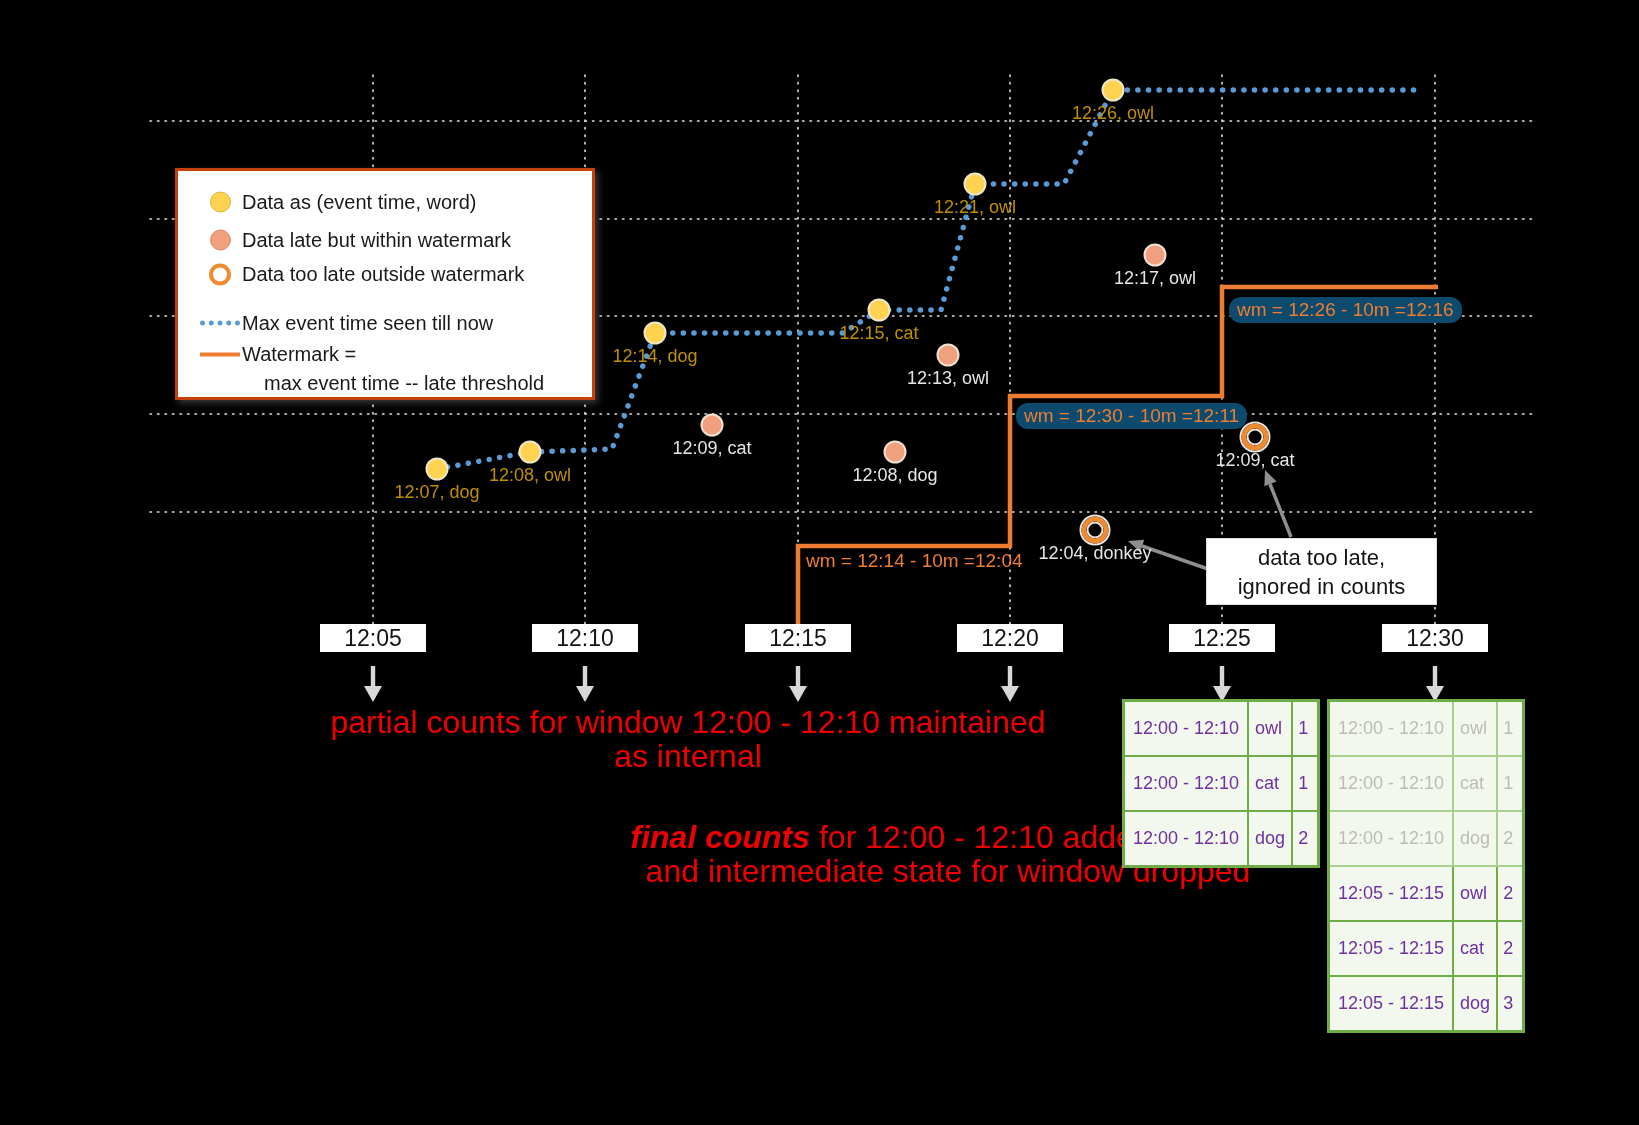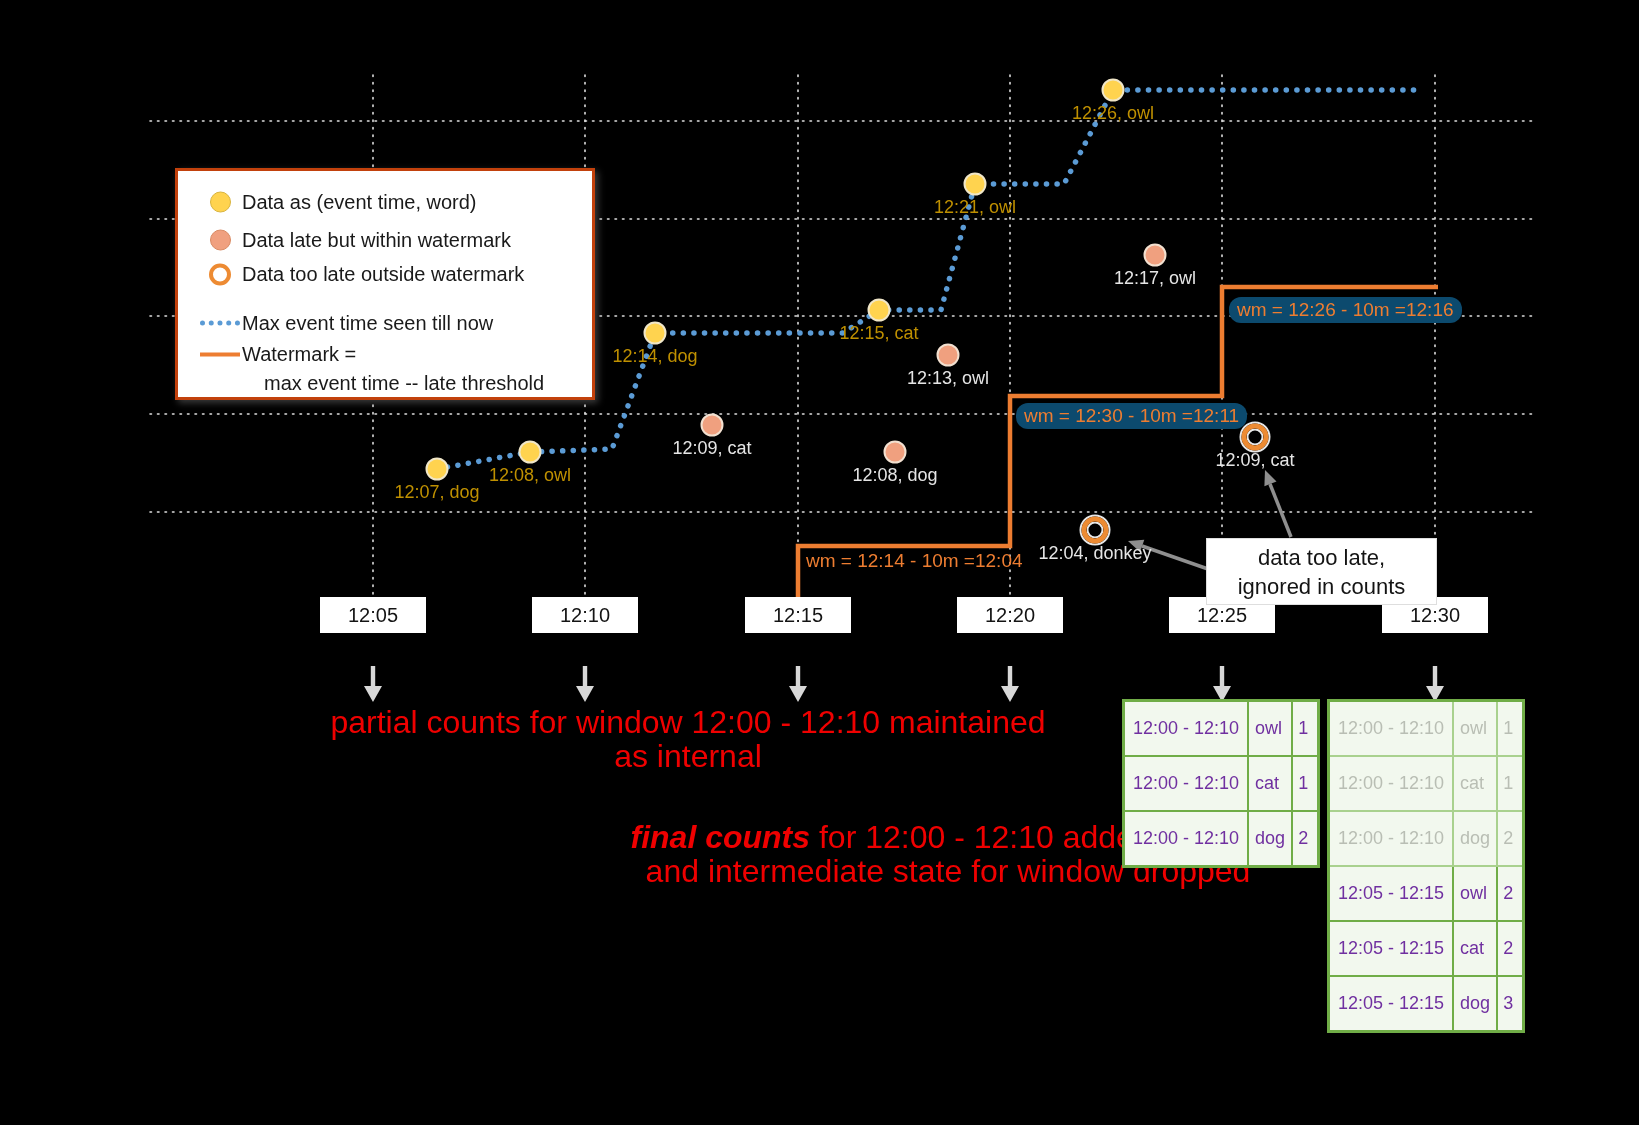--- a/index.html
+++ b/index.html
@@ -32,22 +32,22 @@
   .ldot-late    { background:#f0a07f; border:1px solid #d98a63; }
   .ldot-toolate { background:#fff; width:22px; height:22px; border:4px solid #ed8b33; border-radius:50%; }
   .lline-dotted { width:40px; height:0; border-top:5px dotted #5b9bd5; }
   .lline-solid  { width:40px; height:0; border-top:4px solid #ed7d31; }
 
   
   .wm { position:absolute; color:#ed7d31; font-size:19px; white-space:nowrap; }
   .wm-boxed { background:#0c4a6e; padding:2px 8px; border-radius:12px; }
 
   
-  .timebox { position:absolute; top:597px; width:106px; height:36px; transform:translateX(-50%);
-             background:#fff; color:#141414; font-size:20px;
+  .timebox { position:absolute; top:624px; width:106px; height:28px; transform:translateX(-50%);
+             background:#fff; color:#141414; font-size:23px;
              display:flex; align-items:center; justify-content:center; }
 
   
   .note { position:absolute; color:#ef0000; font-size:32px; text-align:center; line-height:34px; }
   .emph { font-weight:bold; font-style:italic; }
 
   
   .toolate-note { position:absolute; left:1206px; top:538px; width:231px; height:67px;
                   background:#fff; border:1px solid #dedede; color:#141414; font-size:22px;
                   line-height:29px; text-align:center;

